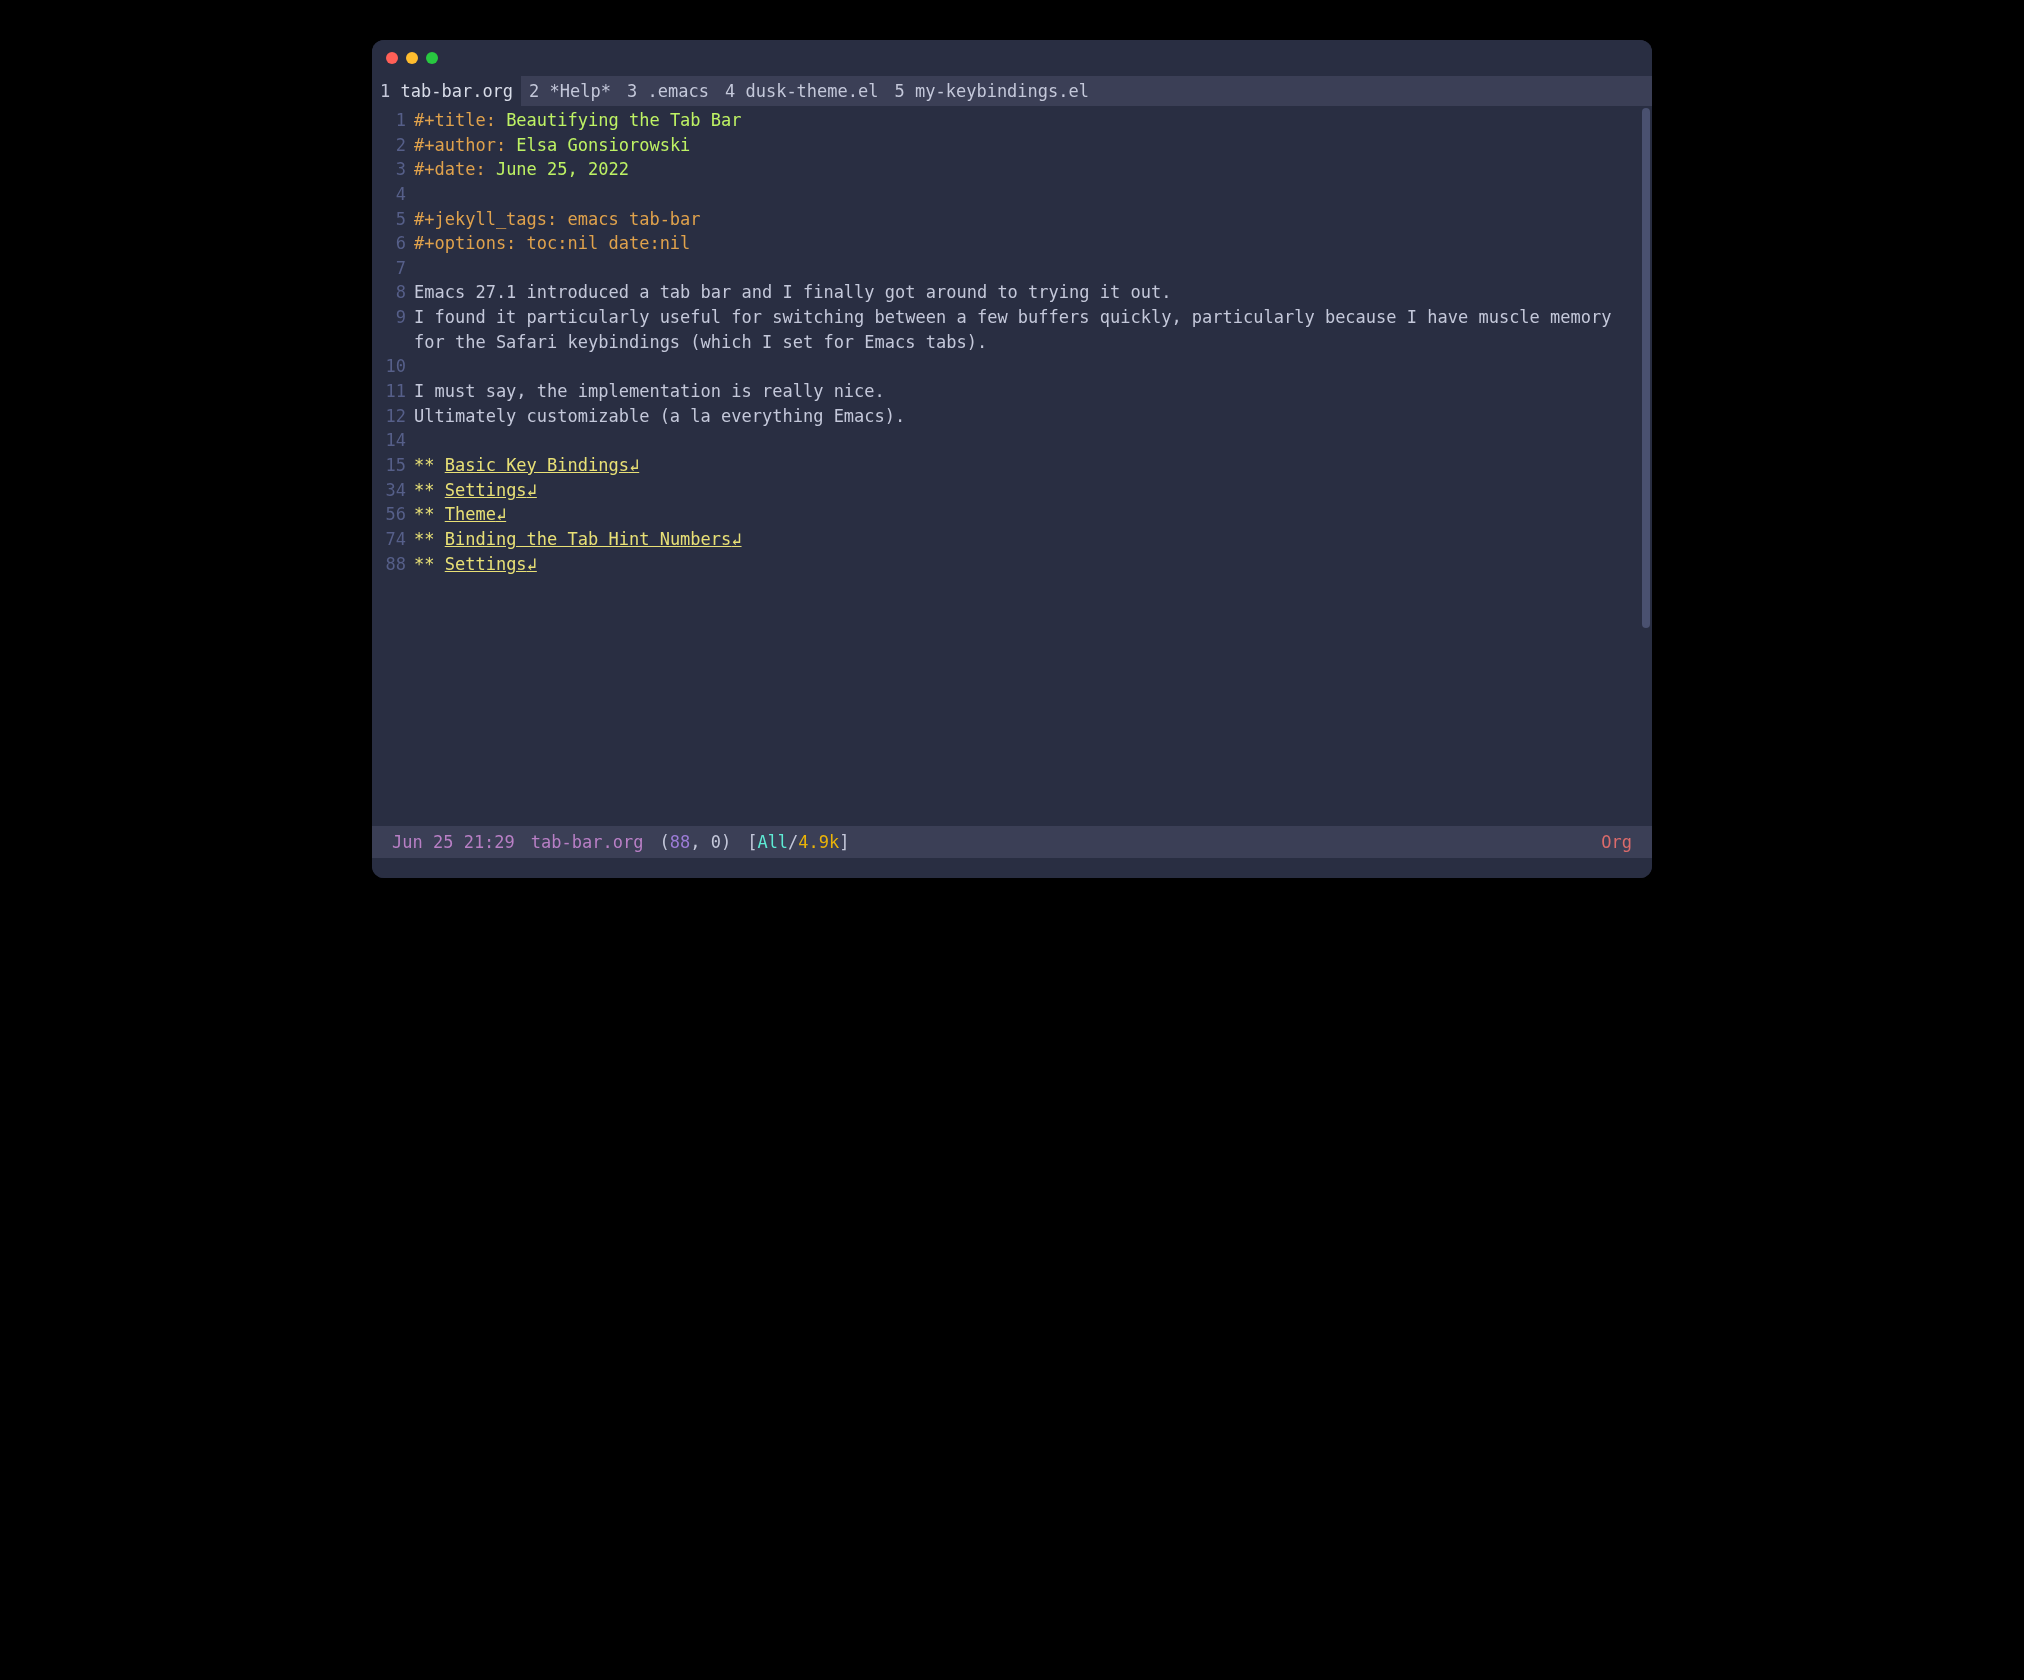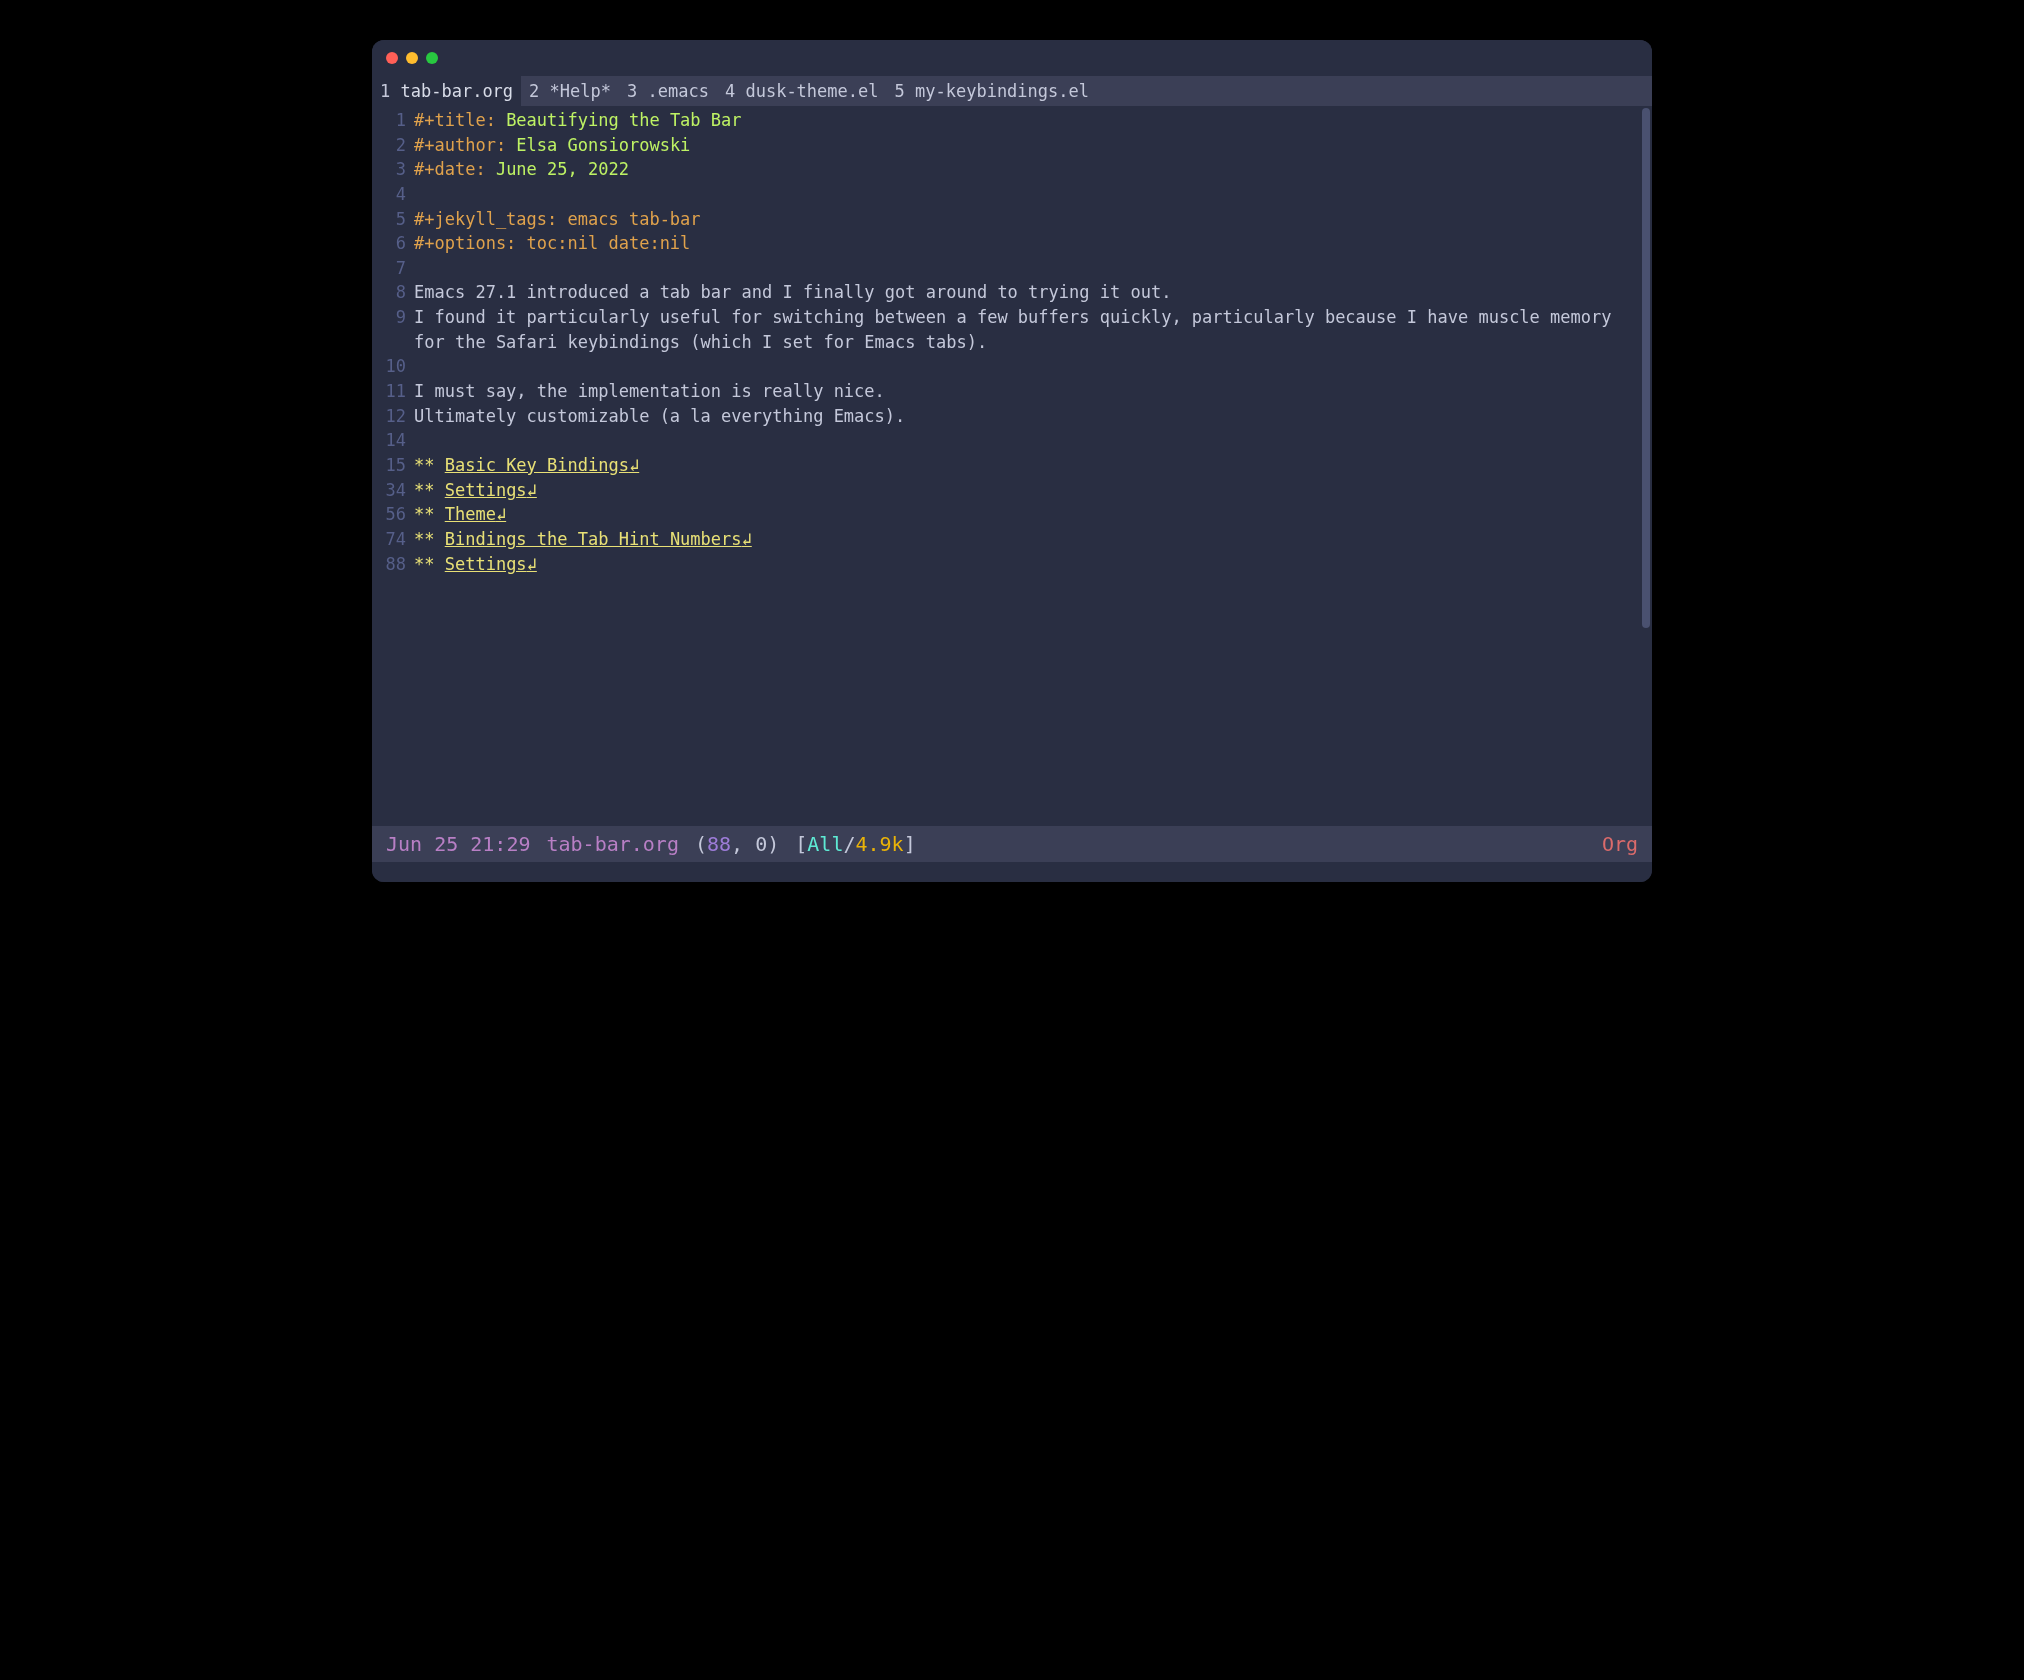--- a/index.html
+++ b/index.html
@@ -83,22 +83,22 @@
     .heading { color: #e8e076; }
     .heading-underline { text-decoration: underline; }
     .fold-arrow {
       color: #e8e076;
       display: inline-block;
       text-decoration: underline;
     }
     .statusbar {
       background: #3b3f56;
       color: #c4c8da;
-      font-size: 20px;
-      padding: 6px 14px;
+      font-size: 17px;
+      padding: 6px 20px;
       display: flex;
       align-items: center;
       justify-content: flex-end;
     }
     .sb-date { color: #b87fc5; }
     .sb-file { color: #b87fc5; margin-left: 16px; }
     .sb-paren { color: #c4c8da; }
     .sb-pos1 { color: #9d7cd8; }
     .sb-pos2 { color: #c4c8da; }
     .sb-bracket { color: #c4c8da; }
@@ -223,21 +223,21 @@
     <div class="line">
       <span class="linenum">34</span>
       <span class="linecontent heading"><span>** </span><span class="heading-underline">Settings</span><span class="fold-arrow">↲</span></span>
     </div>
     <div class="line">
       <span class="linenum">56</span>
       <span class="linecontent heading"><span>** </span><span class="heading-underline">Theme</span><span class="fold-arrow">↲</span></span>
     </div>
     <div class="line">
       <span class="linenum">74</span>
-      <span class="linecontent heading"><span>** </span><span class="heading-underline">Bindings the Tab Hint Numbers</span><span class="fold-arrow">↲</span></span>
+      <span class="linecontent heading"><span>** </span><span class="heading-underline">Binding the Tab Hint Numbers</span><span class="fold-arrow">↲</span></span>
     </div>
     <div class="line">
       <span class="linenum">88</span>
       <span class="linecontent heading"><span>** </span><span class="heading-underline">Settings</span><span class="fold-arrow">↲</span></span>
     </div>
   </div>
 
   <div class="statusbar">
     <span class="sb-date">Jun 25 21:29</span>
     <span class="sb-file">tab-bar.org</span>

